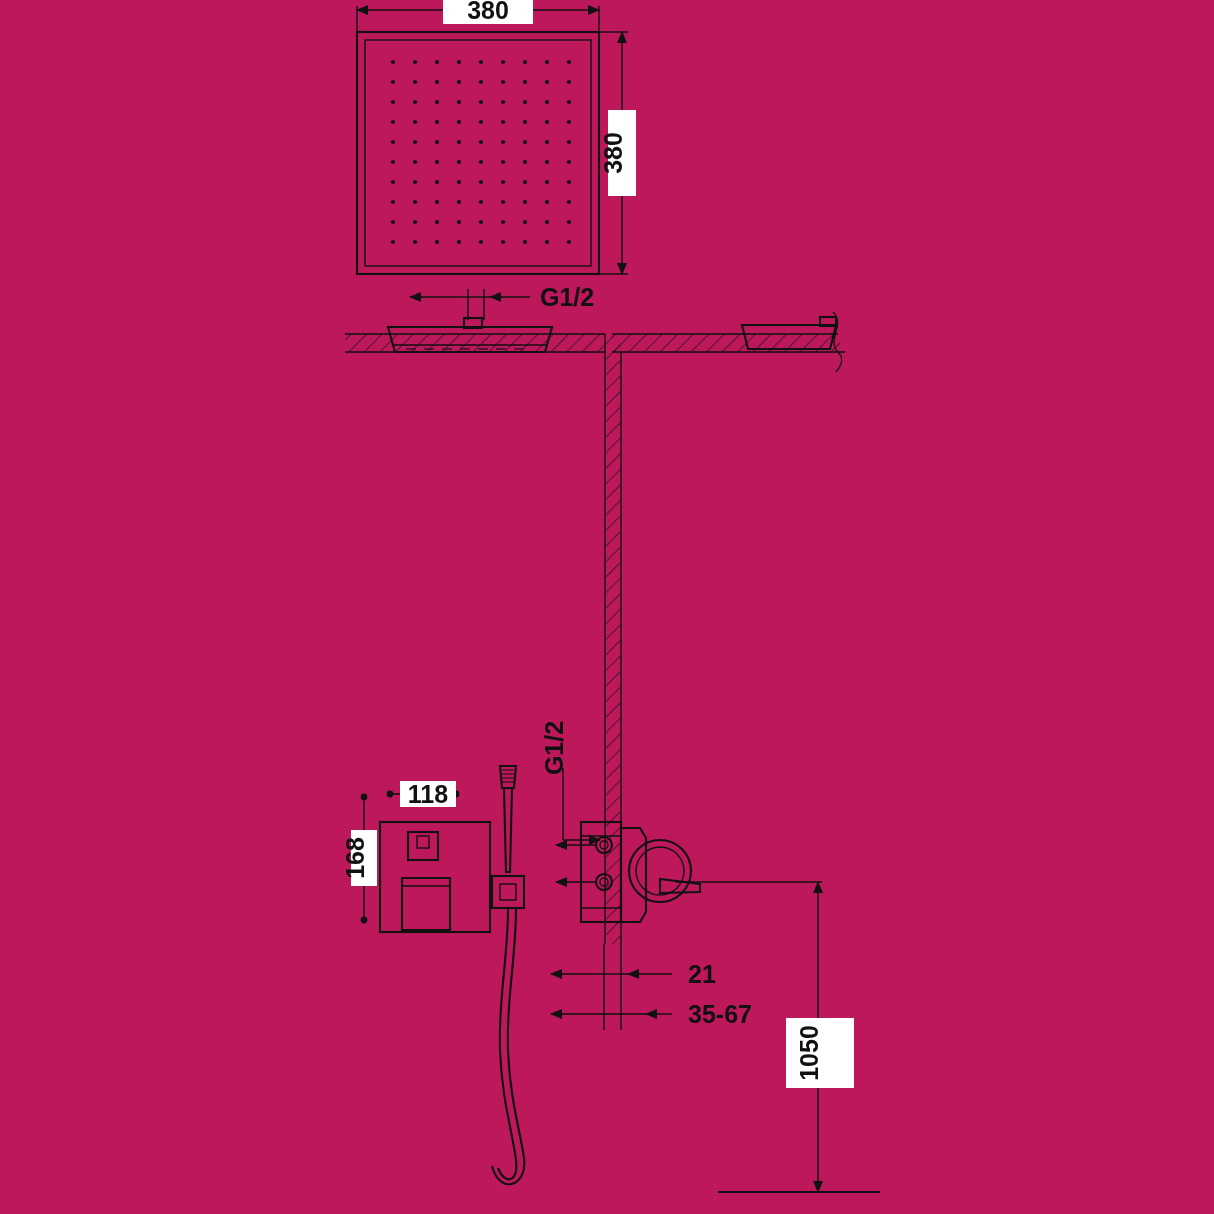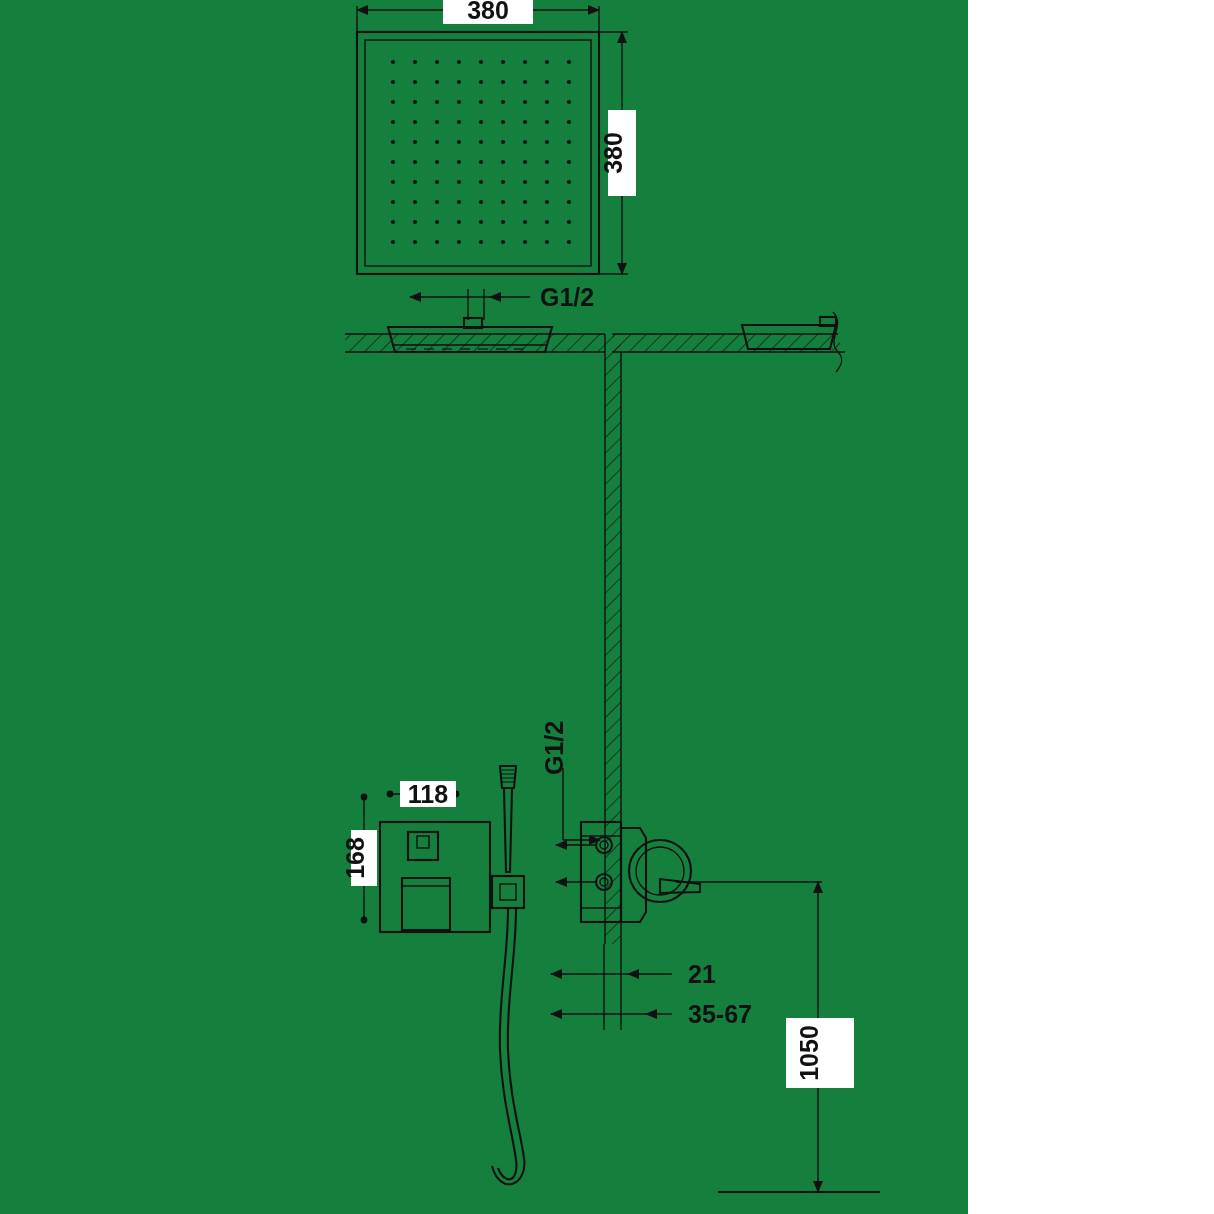--- a/index.html
+++ b/index.html
@@ -5,23 +5,23 @@
   html, body {
     margin: 0;
     padding: 0;
     background: #ffffff;
   }
   body {
     font-family: "Liberation Sans", sans-serif;
   }
   #sheet {
     position: relative;
-    width: 968px;
+    width: 1214px;
     height: 1214px;
-    background: #15803d;
+    background: #be185d;
     overflow: hidden;
   }
   #sheet svg {
     position: absolute;
     left: 0;
     top: 0;
   }
   .dimtext {
     font-family: "Liberation Sans", sans-serif;
     font-weight: bold;

